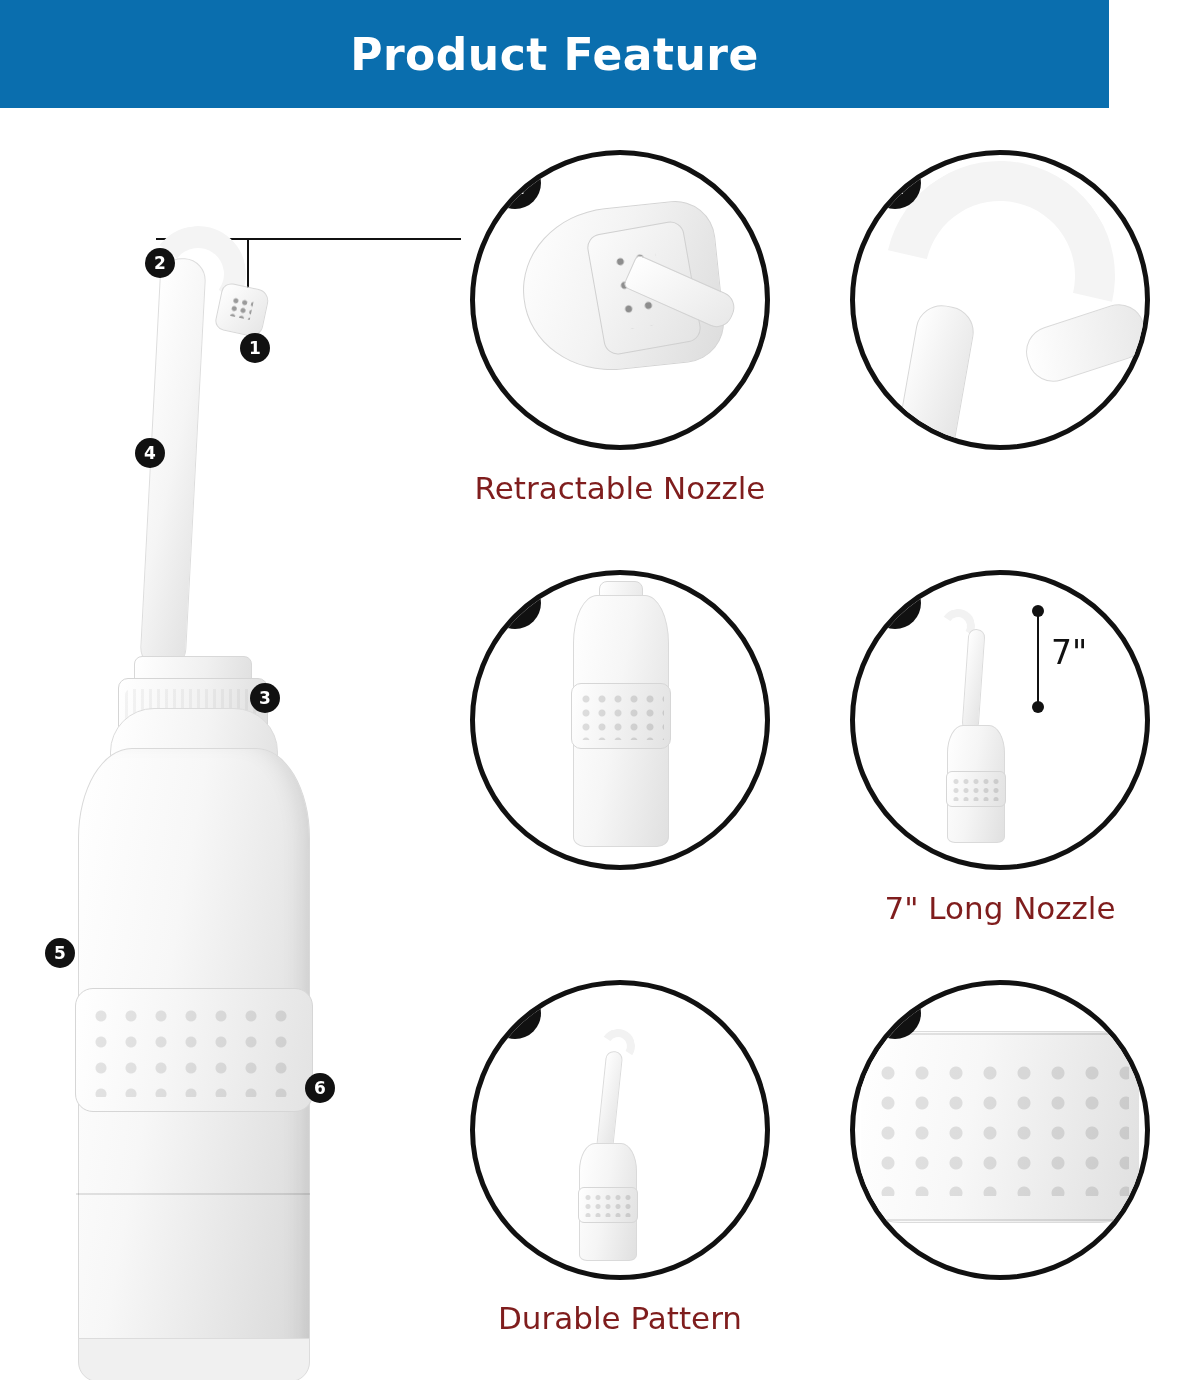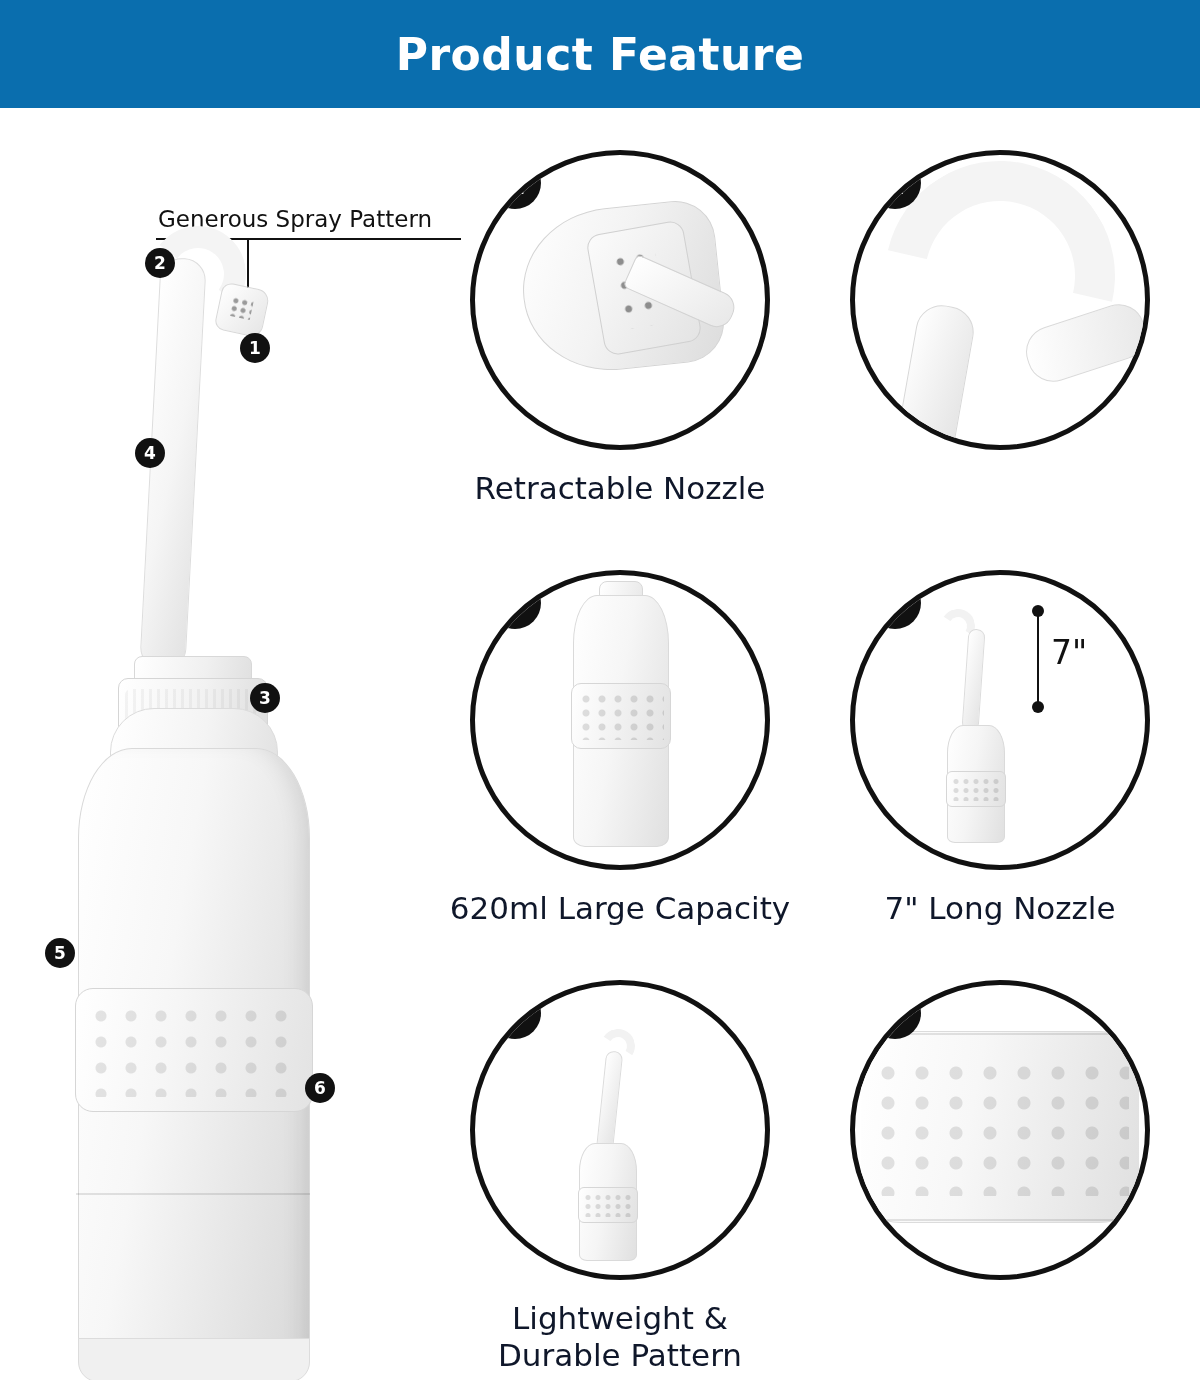--- a/index.html
+++ b/index.html
@@ -14,21 +14,21 @@
     overflow: hidden;
     font-family: "DejaVu Sans", sans-serif;
     color: #1a1a1a;
   }
 
   
   .header-bar {
     position: absolute;
     left: 0;
     top: 0;
-    width: 1200px;
+    width: 1109px;
     height: 108px;
     background: #0a6eae;
     display: flex;
     align-items: center;
     justify-content: center;
   }
   .header-title {
     color: #ffffff;
     font-size: 44px;
     font-weight: bold;
@@ -278,21 +278,21 @@
     font-weight: bold;
     display: flex;
     align-items: center;
     justify-content: center;
     z-index: 10;
   }
   .caption {
     margin-top: 20px;
     font-size: 31px;
     line-height: 1.2;
-    color: #0f172a;
+    color: #7f1d1d;
     font-family: "DejaVu Sans", sans-serif;
   }
 
   
   .art-nozzle-cone {
     position: absolute;
     left: 48px;
     top: 52px;
     width: 195px;
     height: 160px;
@@ -511,21 +511,20 @@
 </style>
 </head>
 <body>
 
 <div class="header-bar">
   <div class="header-title">Product Feature</div>
 </div>
 
 <div class="product-panel">
 
-  <div class="spray-label">Generous Spray Pattern</div>
   <div class="spray-underline"></div>
   <div class="spray-drop"></div>
   <div class="spray-dot"></div>
 
   <div class="tube-bend"></div>
   <div class="tube"></div>
   <div class="tube-head"></div>
   <div class="head-holes"></div>
 
   <div class="collar-top"></div>
@@ -568,21 +567,20 @@
     </div>
   </div>
 
   <div class="feature f-col-1 f-row-2">
     <div class="circle">
       <div class="circle-badge">3</div>
       <div class="art-bottle-neck"></div>
       <div class="art-bottle"></div>
       <div class="art-bottle-grip"></div>
     </div>
-    <div class="caption">620ml Large Capacity</div>
   </div>
 
   <div class="feature f-col-2 f-row-2">
     <div class="circle">
       <div class="circle-badge">4</div>
       <div class="mini-bend" style="left:86px; top:34px;"></div>
       <div class="mini-tube" style="left:110px; top:54px; transform: rotate(4deg);"></div>
       <div class="mini-bottle" style="left:92px; top:150px;"></div>
       <div class="mini-grip" style="left:91px; top:196px;"></div>
       <div class="meas-line"></div>
@@ -595,21 +593,20 @@
 
   <div class="feature f-col-1 f-row-3">
     <div class="circle">
       <div class="circle-badge">5</div>
       <div class="mini-bend" style="left:126px; top:44px;"></div>
       <div class="mini-tube" style="left:126px; top:66px; transform: rotate(6deg);"></div>
       <div class="mini-bottle" style="left:104px; top:158px;"></div>
       <div class="mini-grip" style="left:103px; top:202px;"></div>
     </div>
     <div class="caption">
-      <div>Lightweight &amp;</div>
       <div>Durable Pattern</div>
     </div>
   </div>
 
   <div class="feature f-col-2 f-row-3">
     <div class="circle">
       <div class="circle-badge">6</div>
       <div class="art-grip-big"></div>
       <div class="art-grip-edge" style="top:48px;"></div>
       <div class="art-grip-edge" style="top:234px;"></div>

